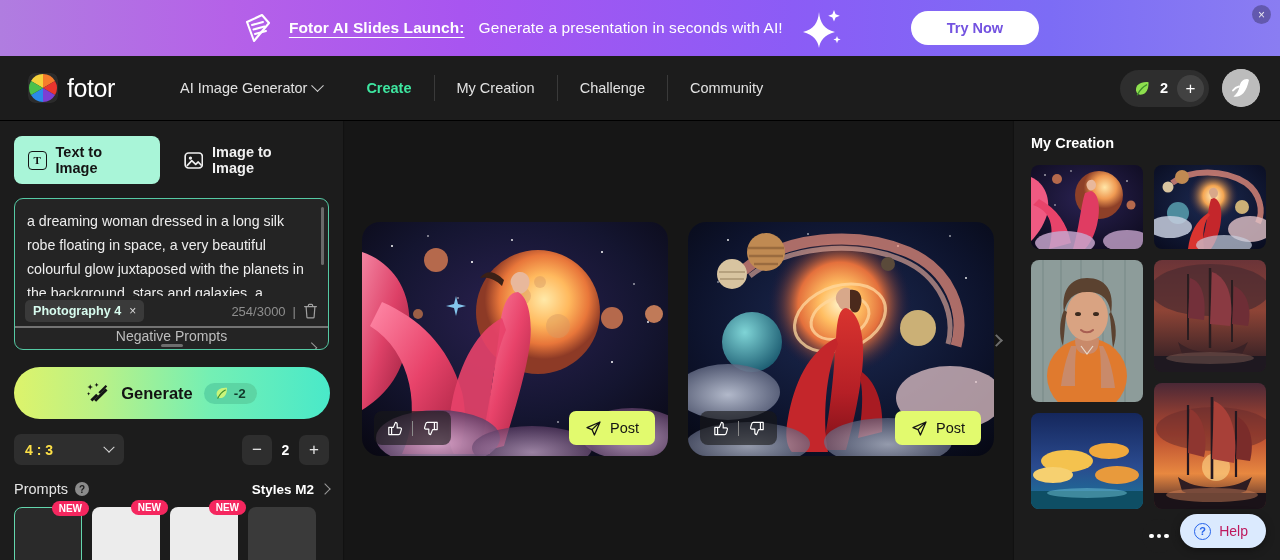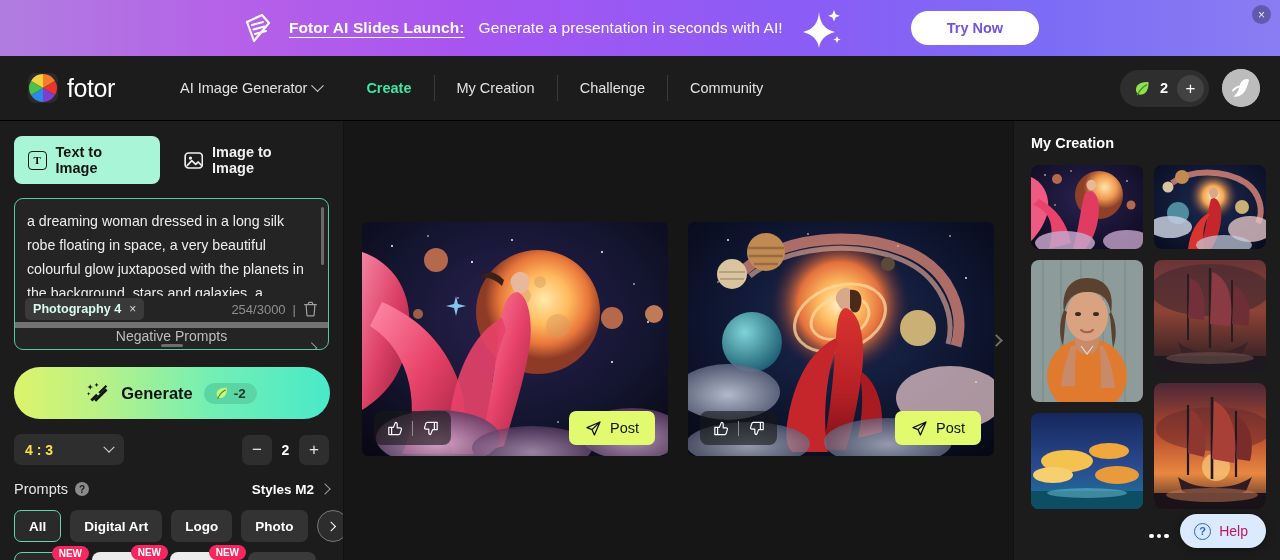--- a/index.html
+++ b/index.html
@@ -111,21 +111,21 @@
   .prompt-text {
     padding: 10px 12px 0 12px; font-size: 14.2px; line-height: 24px;
     color: #ededed; height: 97px; overflow: hidden;
   }
   .prompt-scroll {
     position: absolute; right: 4px; top: 8px; width: 3px; height: 58px;
     border-radius: 2px; background: #6a6a6a;
   }
   .tag-row {
     display: flex; align-items: center; position: absolute; left: 0; right: 0; top: 97px;
-    height: 32px; padding: 0 10px; border-bottom: 6px solid #737373;
+    height: 32px; padding: 0 10px; border-bottom: 2px solid #737373;
   }
   .tag-chip {
     display: flex; align-items: center; gap: 8px;
     background: #3a3a3a; border-radius: 5px; padding: 4px 8px;
     font-size: 12.6px; font-weight: bold; color: #d7fbee;
   }
   .tag-x { color: #d9d9d9; font-size: 12px; cursor: pointer; font-weight: normal; }
   .counter-wrap { margin-left: auto; display: flex; align-items: center; gap: 7px; }
   .counter { font-size: 13px; color: #8e8e8e; }
   .trash { width: 15px; height: 16px; cursor: pointer; }
@@ -216,21 +216,21 @@
     border-radius: 9px; padding: 2px 7px;
   }
 
   
   .center {
     position: absolute; left: 345px; top: 121px; width: 667px; height: 439px;
     background: #161616;
   }
   .result-card {
     position: absolute; top: 101px; width: 306px; height: 234px;
-    border-radius: 6px; overflow: hidden; padding-left: 40px;
+    border-radius: 18px; overflow: hidden; padding-left: 40px;
   }
   .card-a { left: 17px; }
   .card-b { left: 343px; }
   .card-img { position: absolute; inset: 0; }
   .vote-group {
     position: absolute; left: 12px; bottom: 11px; height: 34px;
     background: rgba(25,25,25,.62); border-radius: 8px;
     display: flex; align-items: center; padding: 0 4px;
   }
   .vote-btn {
@@ -431,29 +431,20 @@
 
     <div class="styles-row">
       <span class="styles-title">Prompts</span>
       <span class="q-mark">?</span>
       <div class="model-link">
         <span class="model-name">Styles M2</span>
         <span class="chev-r"></span>
       </div>
     </div>
 
-    <div class="chips-row">
-      <div class="chip active">All</div>
-      <div class="chip">Digital Art</div>
-      <div class="chip">Logo</div>
-      <div class="chip">Photo</div>
-      <div class="chip-next">
-          <i></i>
-        </div>
-    </div>
 
     <div class="style-cards">
       <div class="style-card sel">
         <span class="new-badge">NEW</span>
       </div>
       <div class="style-card white">
         <span class="new-badge">NEW</span>
       </div>
       <div class="style-card white">
         <span class="new-badge">NEW</span>

